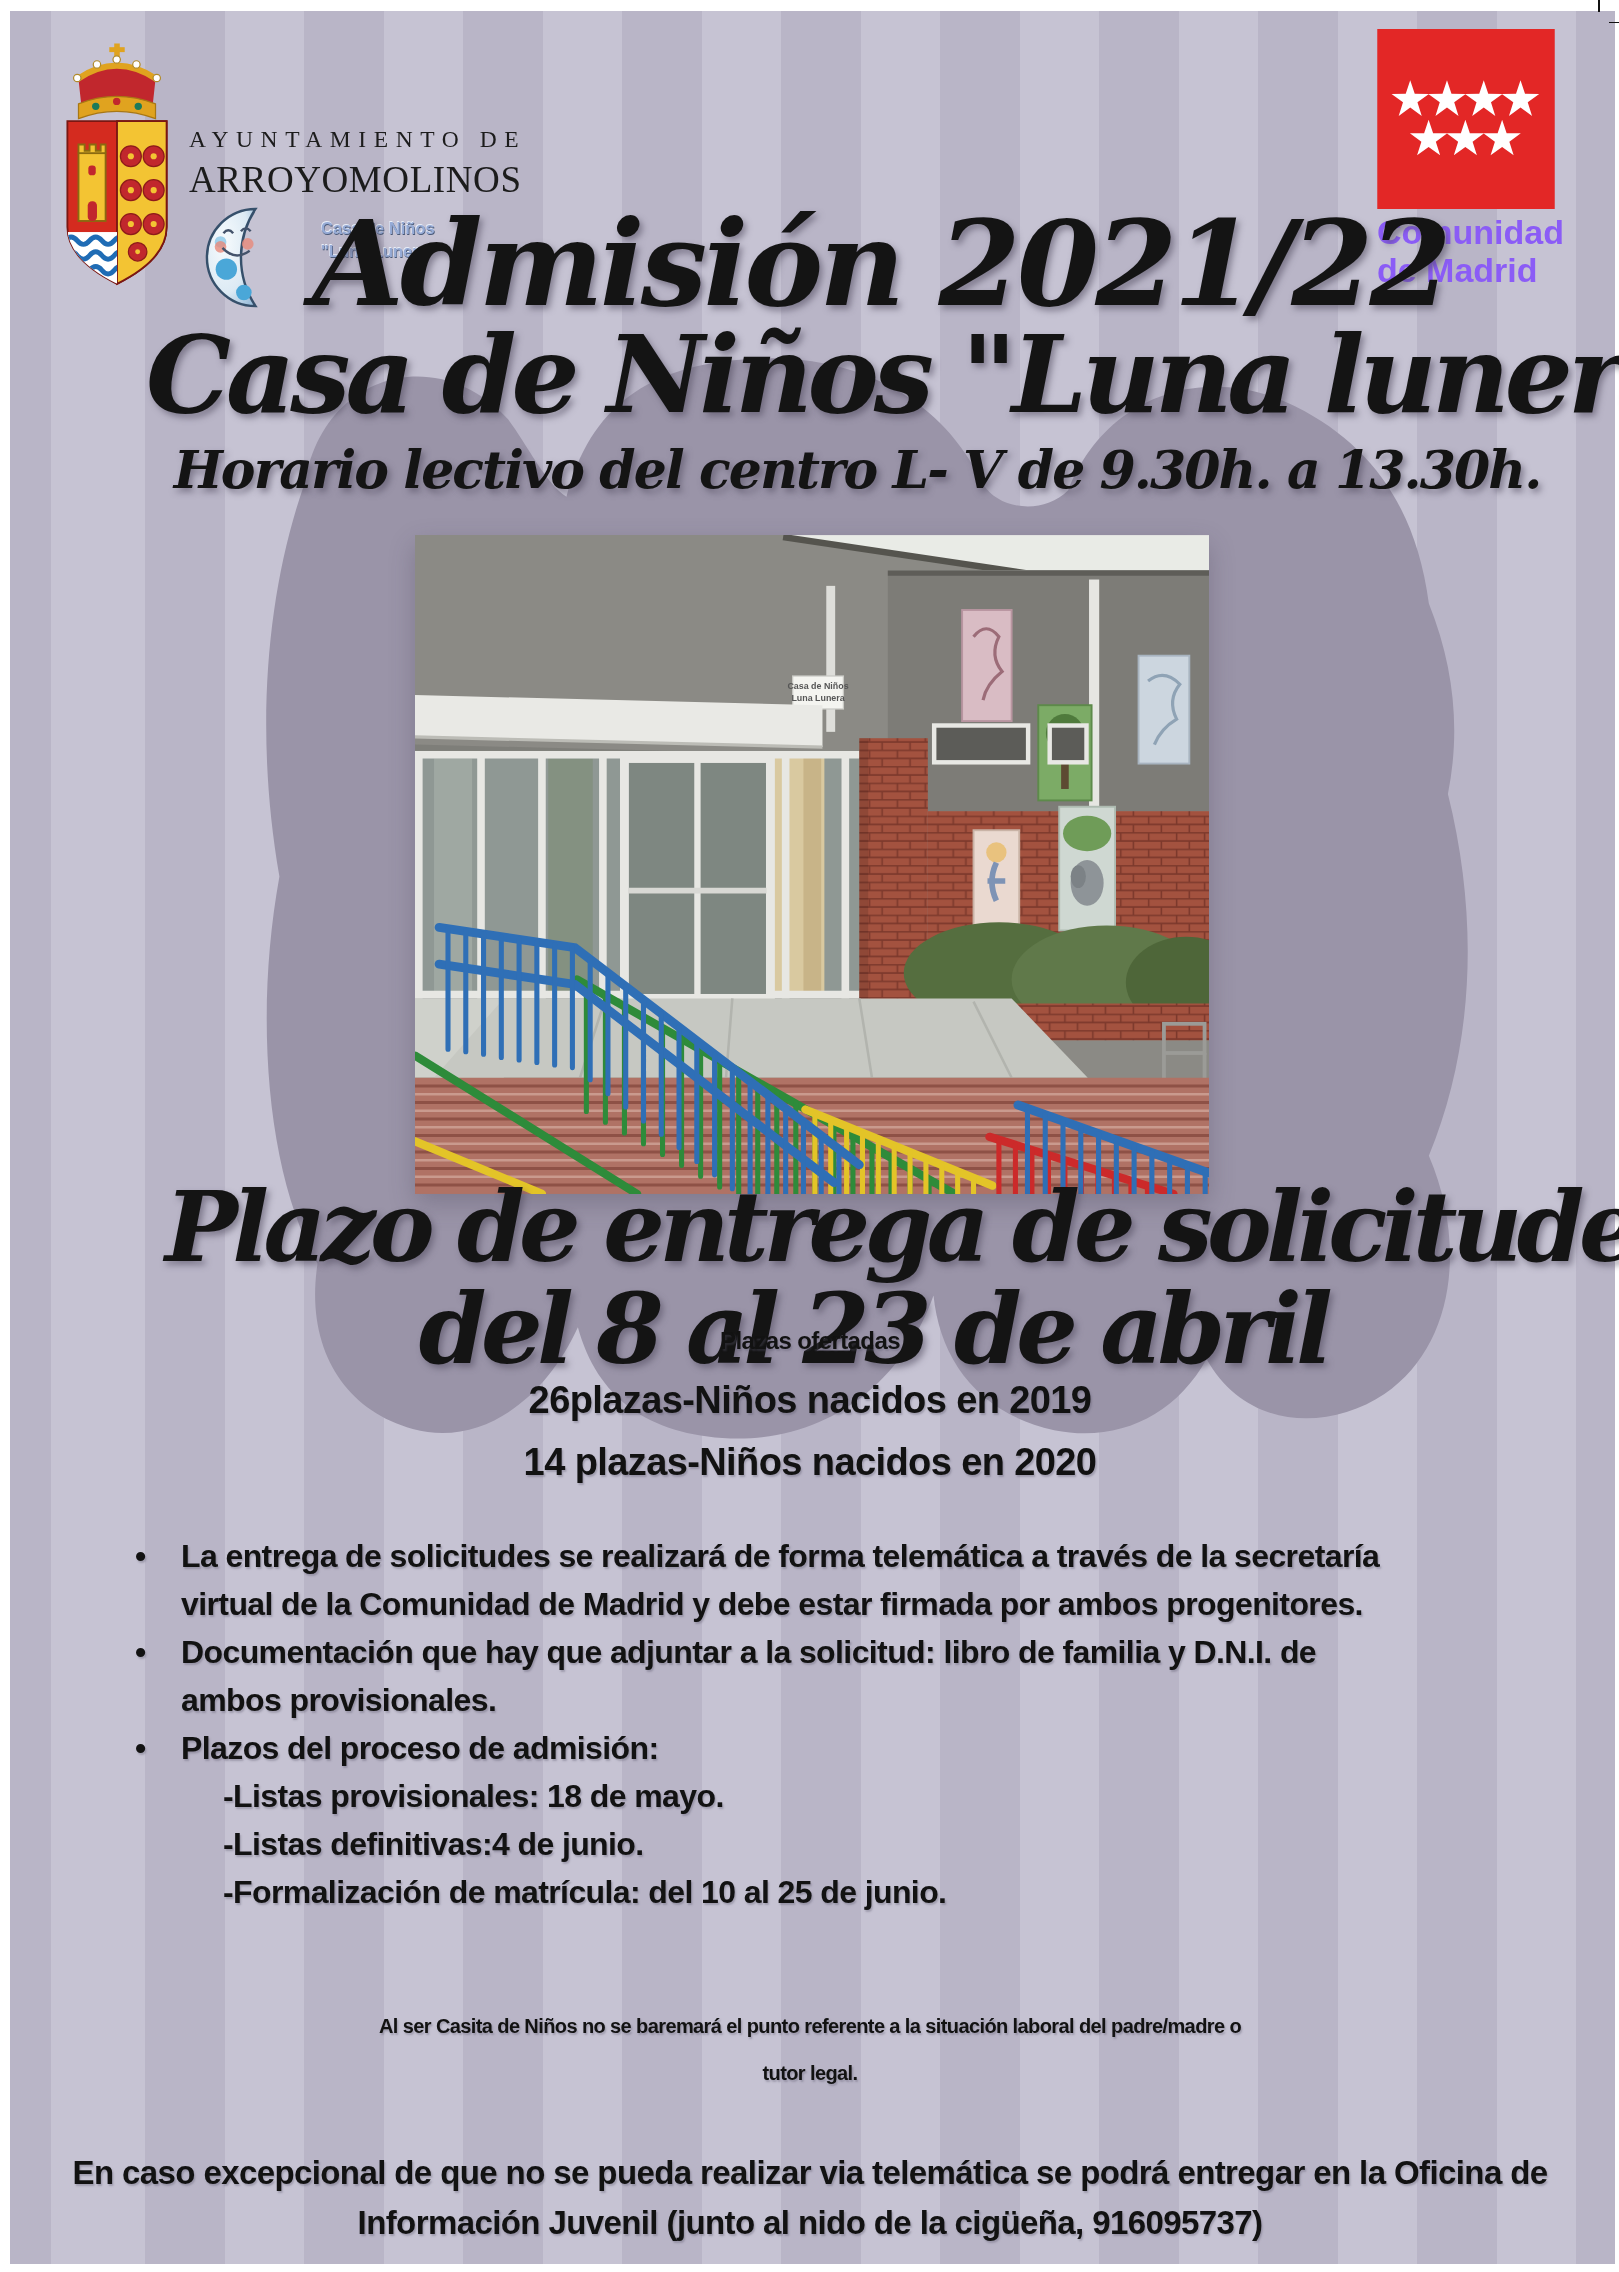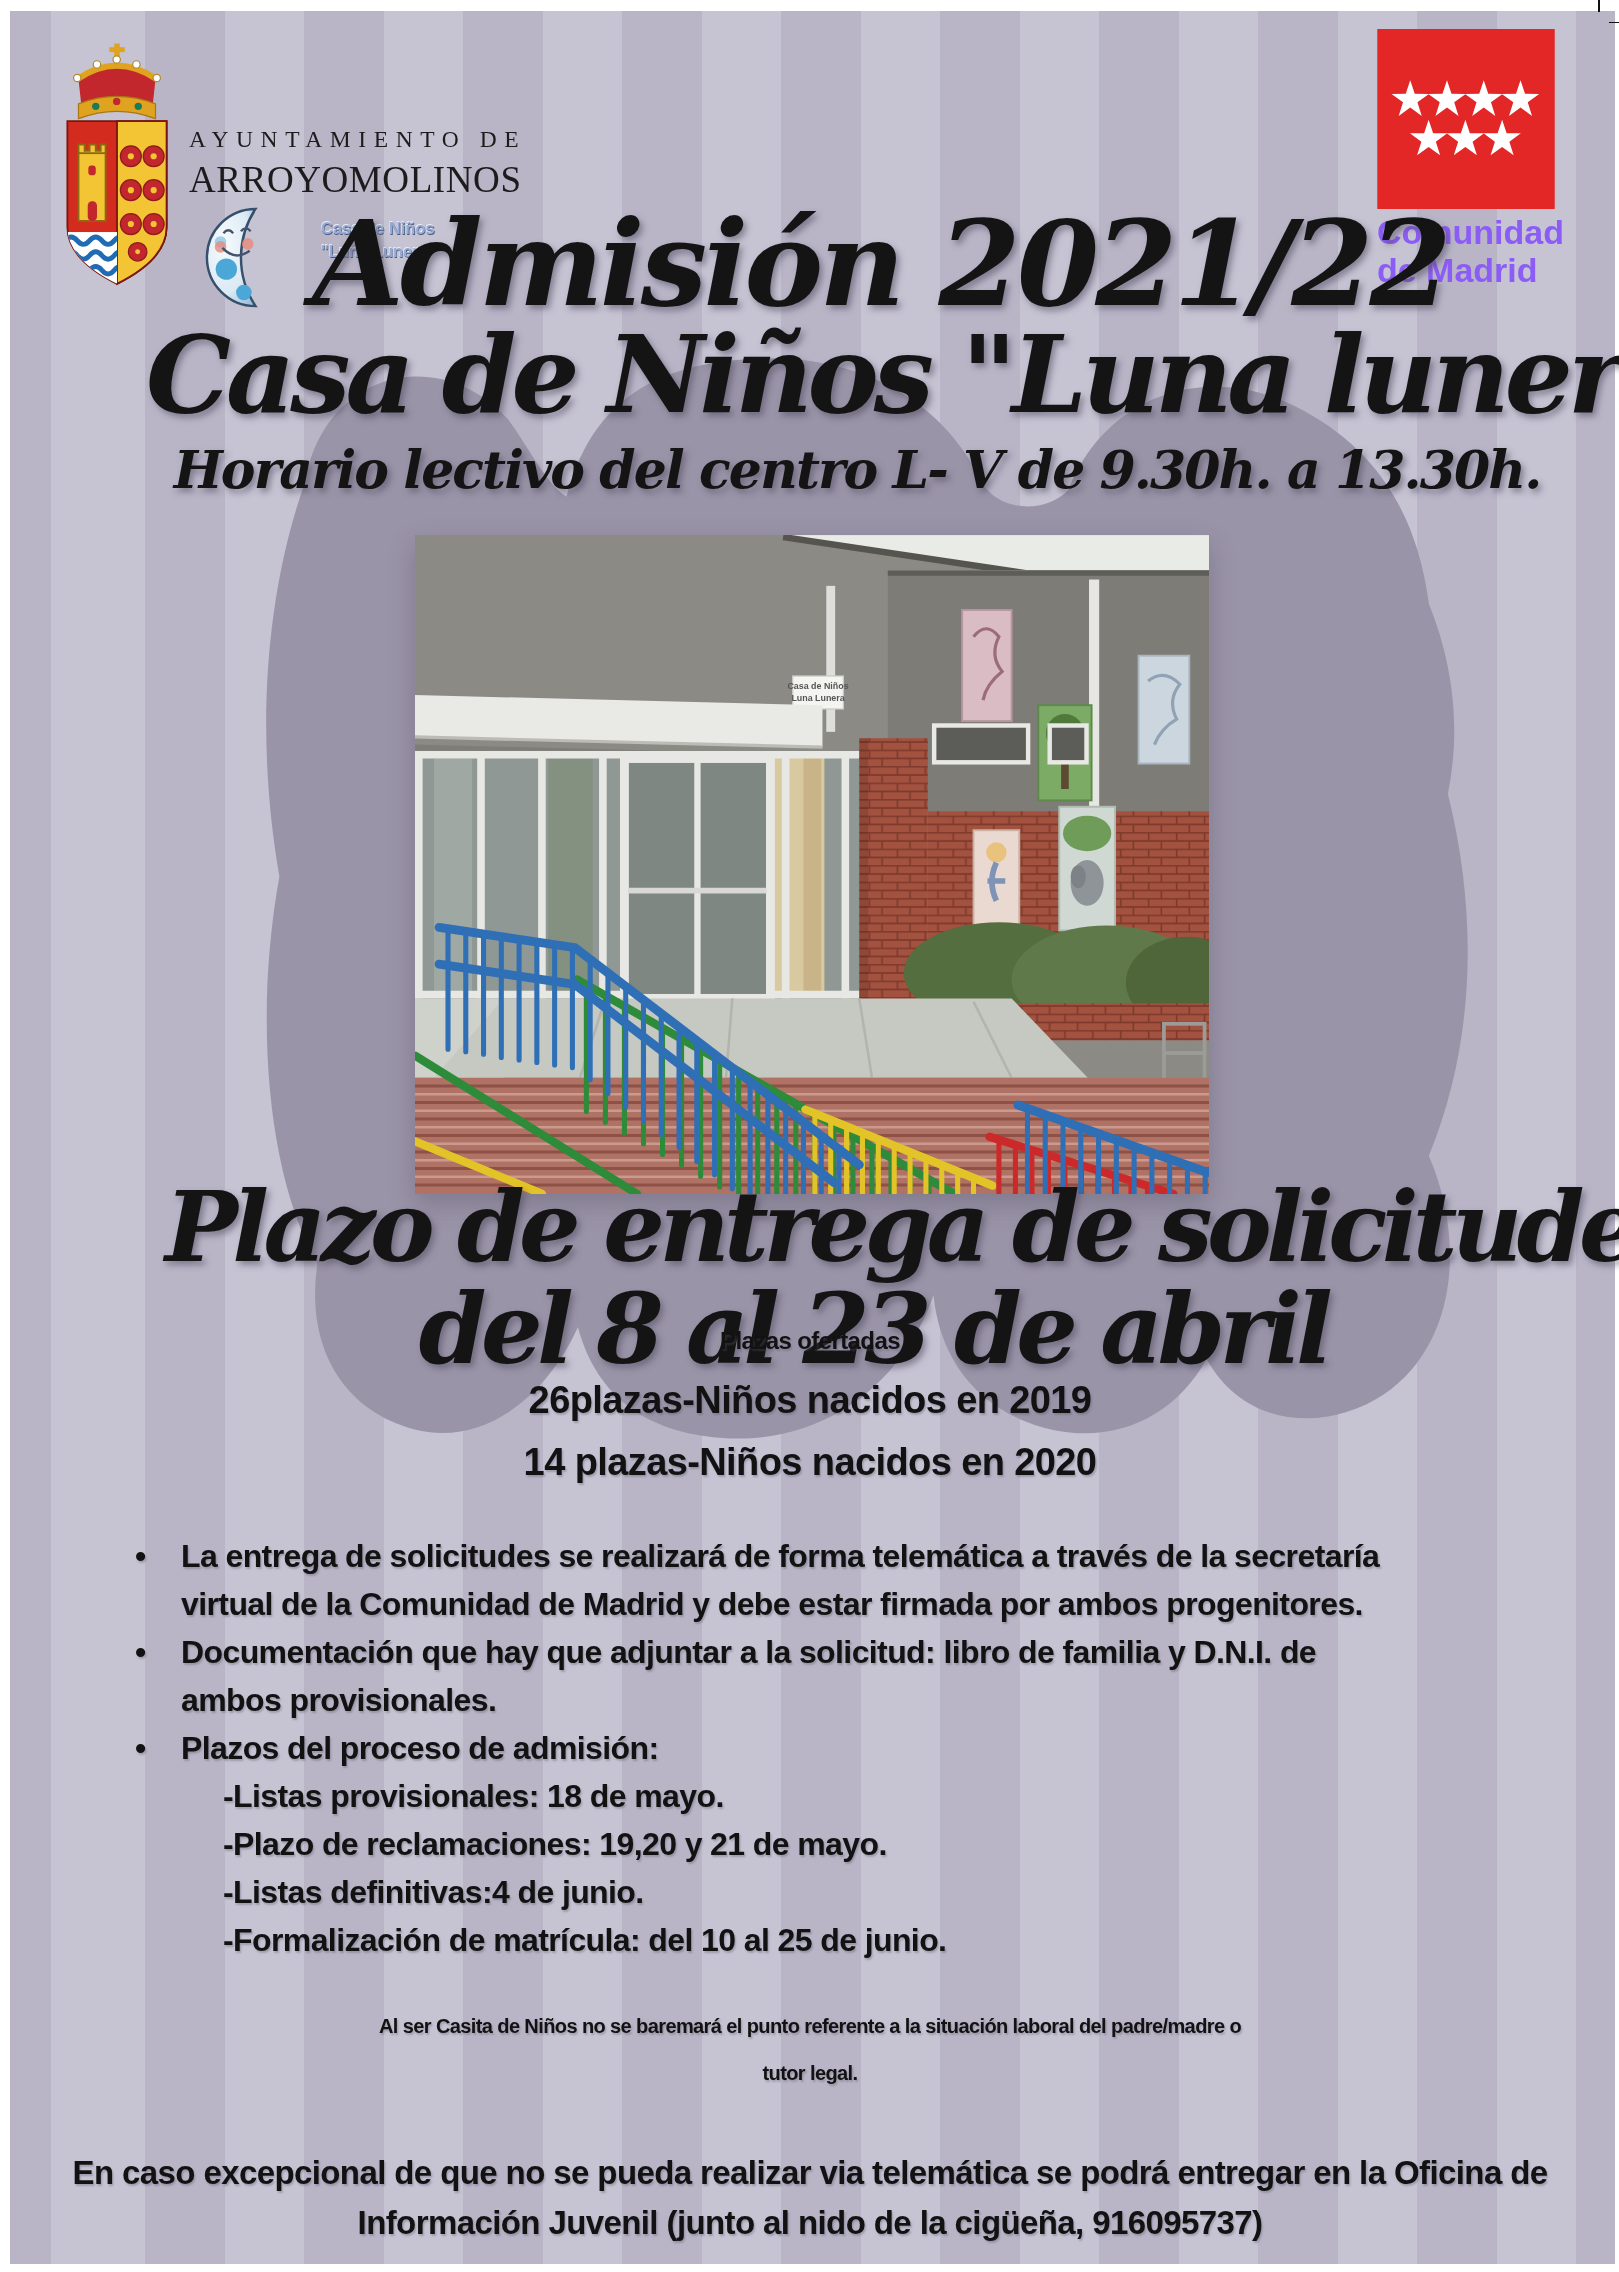--- a/index.html
+++ b/index.html
@@ -317,21 +317,20 @@
       <div>Documentación que hay que adjuntar  a la solicitud:  libro de familia y D.N.I. de</div>
       <div>ambos provisionales.</div>
     </span>
   </div>
   <div class="bullet-row">
     <span class="bullet-dot">•</span>
     <span>Plazos del proceso de admisión:</span>
   </div>
   <div class="sub-list">
     <div>-Listas provisionales: 18 de mayo.</div>
-    <div>-Plazo de reclamaciones: 19,20 y 21 de mayo.</div>
     <div>-Listas definitivas:4 de junio.</div>
     <div>-Formalización de matrícula: del 10 al 25 de junio.</div>
   </div>
 </div>
 
 <div class="layer cond" id="note1">
   <div>Al ser Casita de Niños no se baremará el punto referente a la situación laboral del padre/madre o</div>
   <div>tutor legal.</div>
 </div>
 <div class="layer cond" id="note2">

